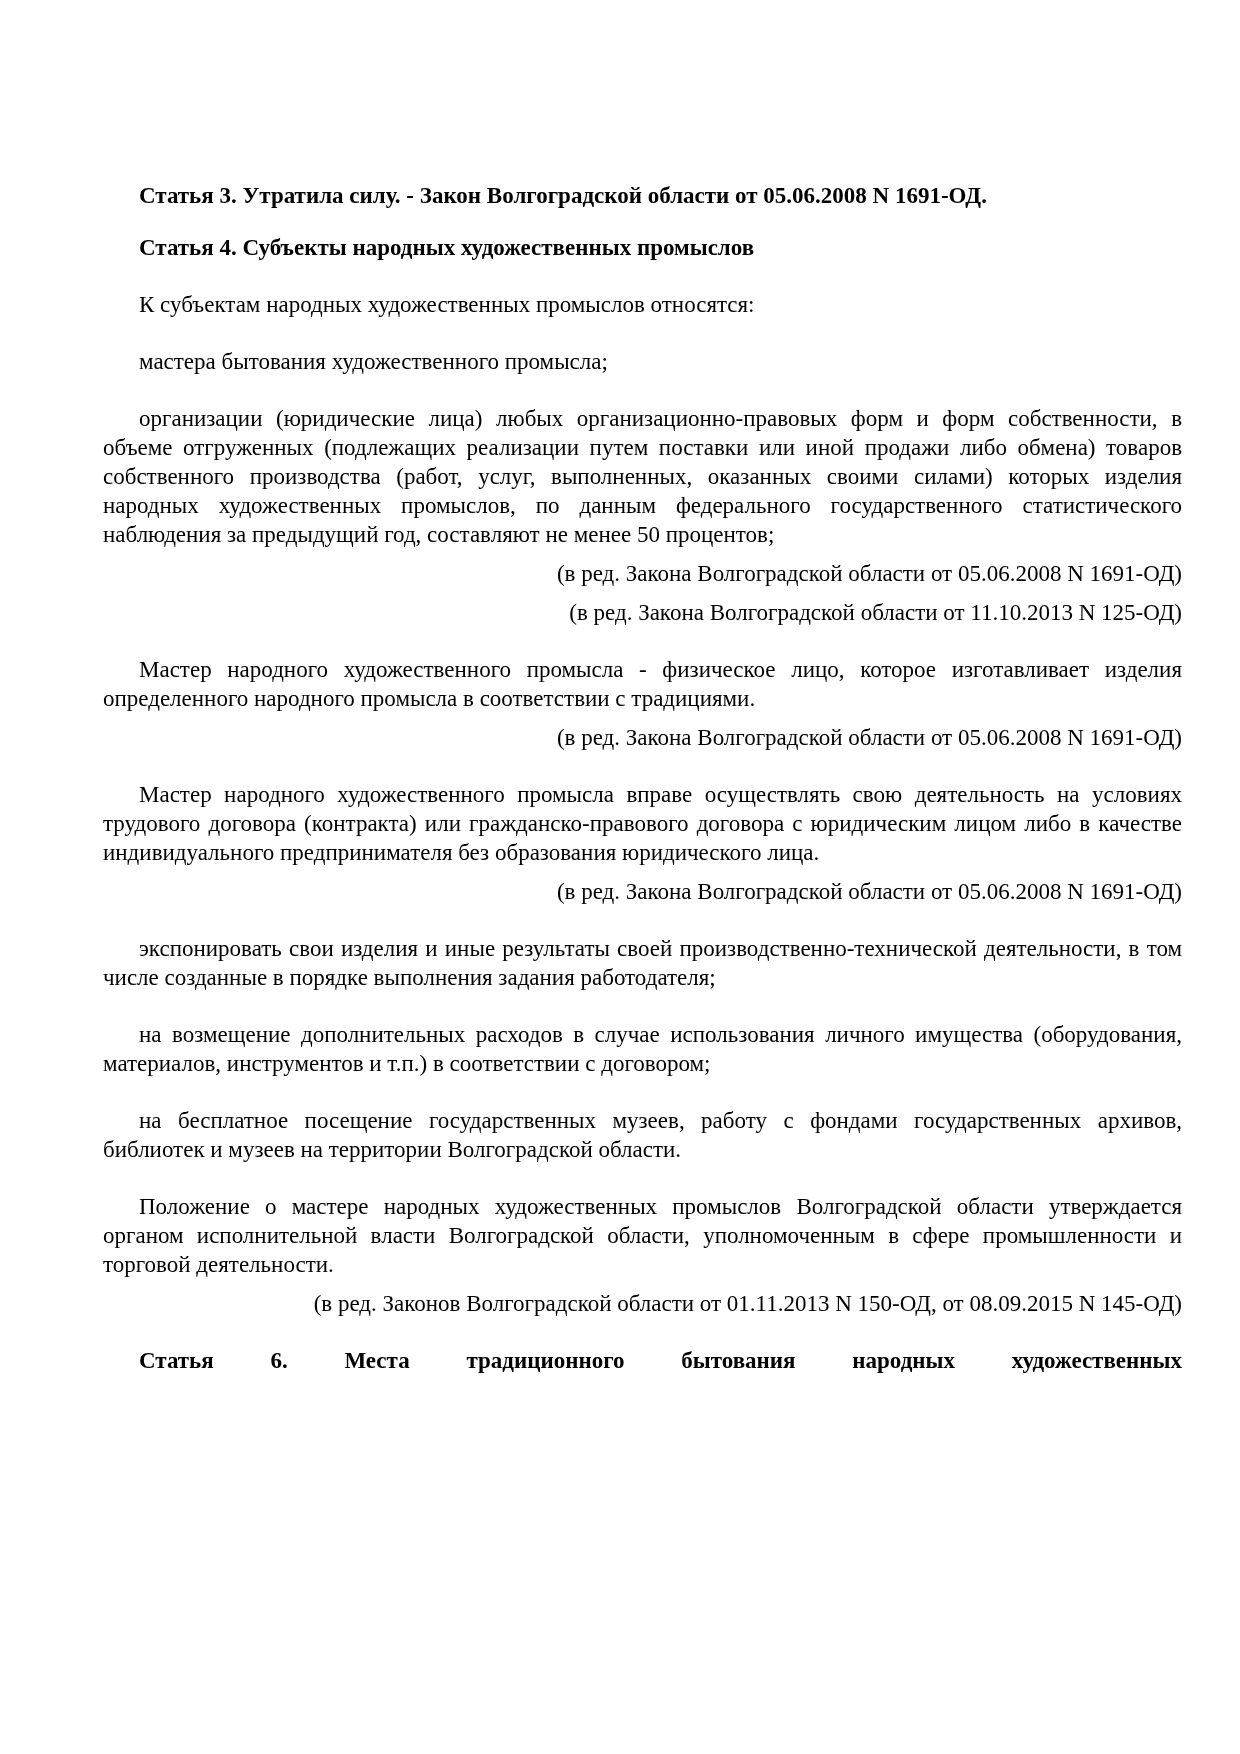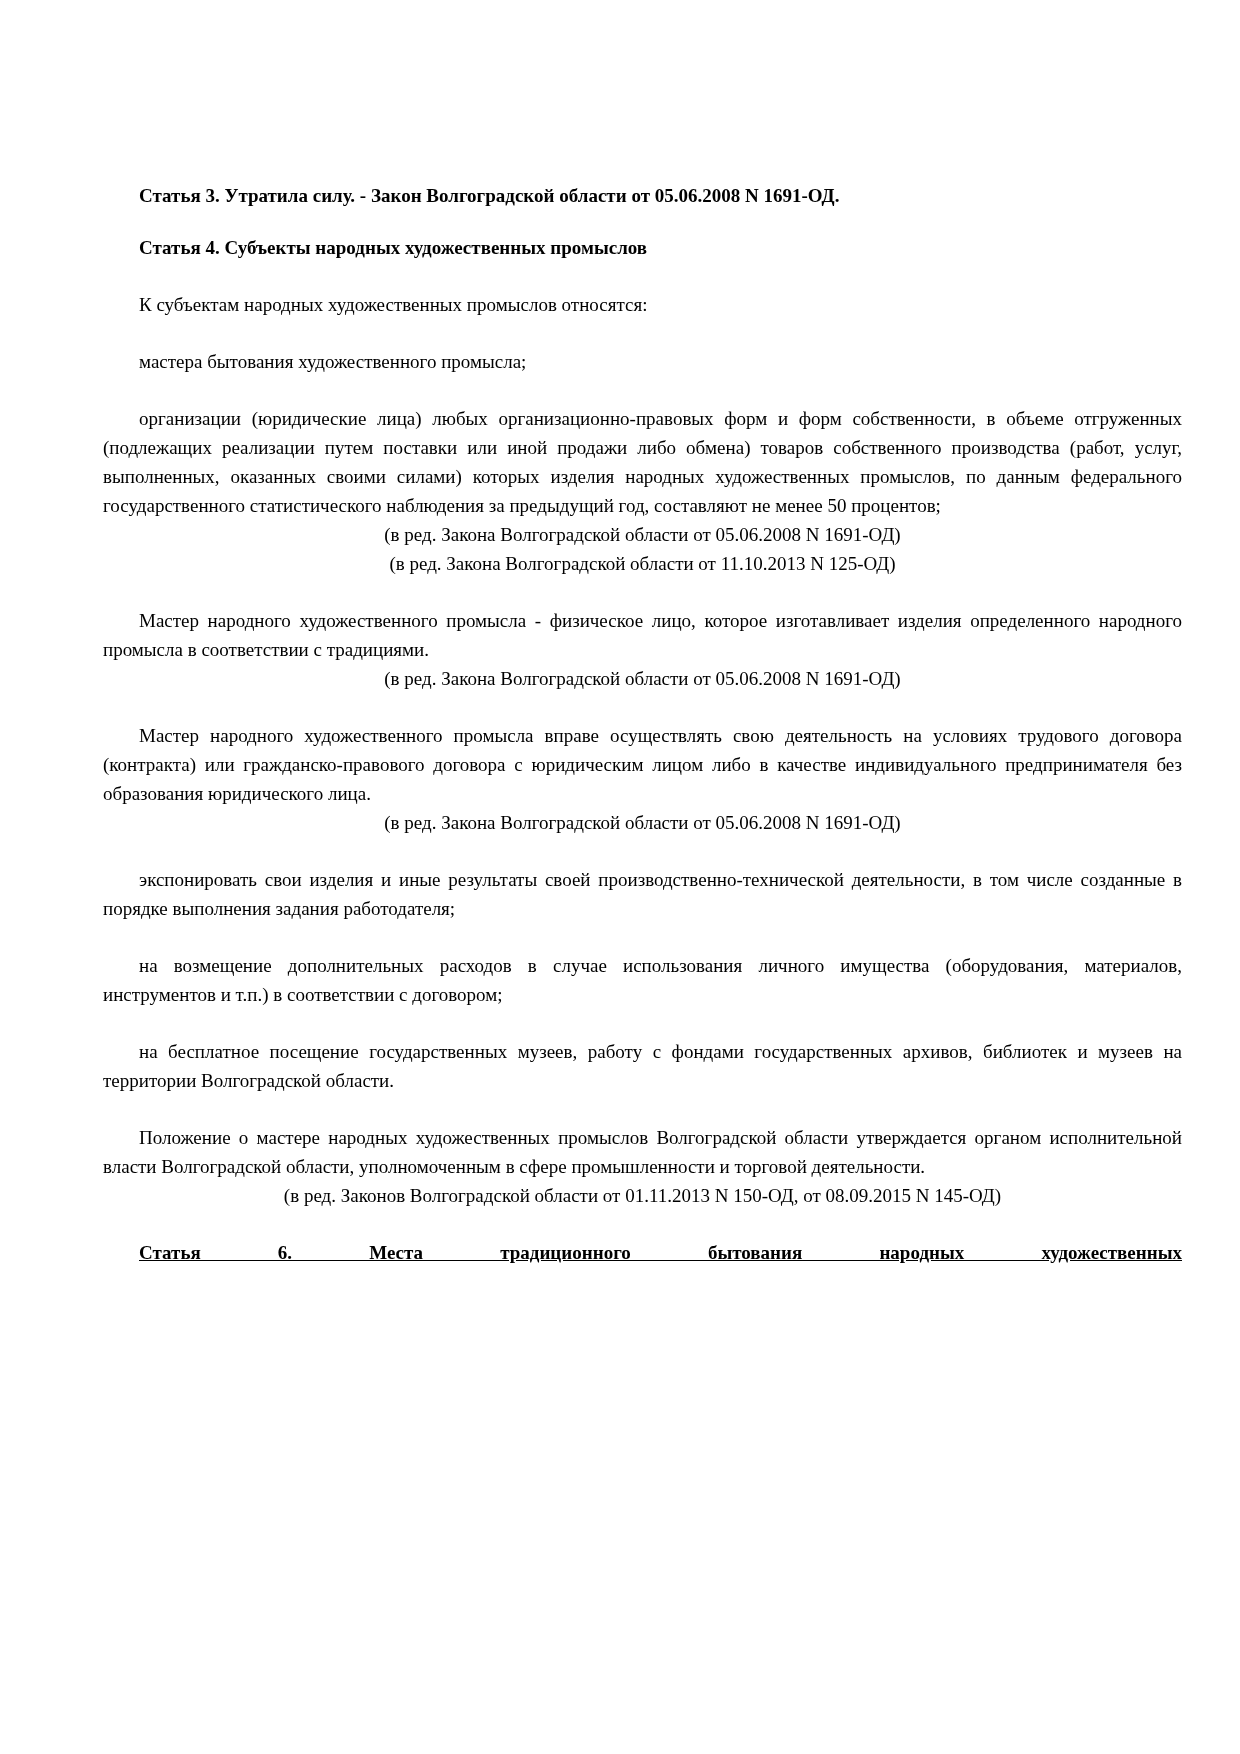--- a/index.html
+++ b/index.html
@@ -10,44 +10,43 @@
   .page {
     position: relative;
     width: 1240px;
     height: 1754px;
     box-sizing: border-box;
     background: #ffffff;
     color: #000000;
     padding: 181px 58px 40px 103px;
     overflow: hidden;
     font-family: "Liberation Serif", "DejaVu Serif", serif;
-    font-size: 19px;
+    font-size: 23px;
     line-height: 29px;
   }
   .block {
     text-align: justify;
     text-indent: 36px;
     margin: 28px 0 0 0;
   }
   .block:first-child {
     margin-top: 0;
   }
   .heading {
     font-weight: bold;
     margin-top: 23px;
   }
   .heading-fill {
     font-weight: bold;
     text-align-last: justify;
-    text-decoration: underline;
   }
   .amendment {
-    margin-top: 0;
+    margin-top: 10px;
     text-indent: 0;
-    text-align: center;
+    text-align: right;
   }
 </style>
 </head>
 <body>
 
 <div class="page">
   <div class="block heading">Статья 3. Утратила силу. - Закон Волгоградской области от 05.06.2008 N 1691-ОД.</div>
   <div class="block heading">Статья 4. Субъекты народных художественных промыслов</div>
   <div class="block">К субъектам народных художественных промыслов относятся:</div>
   <div class="block">мастера бытования художественного промысла;</div>

